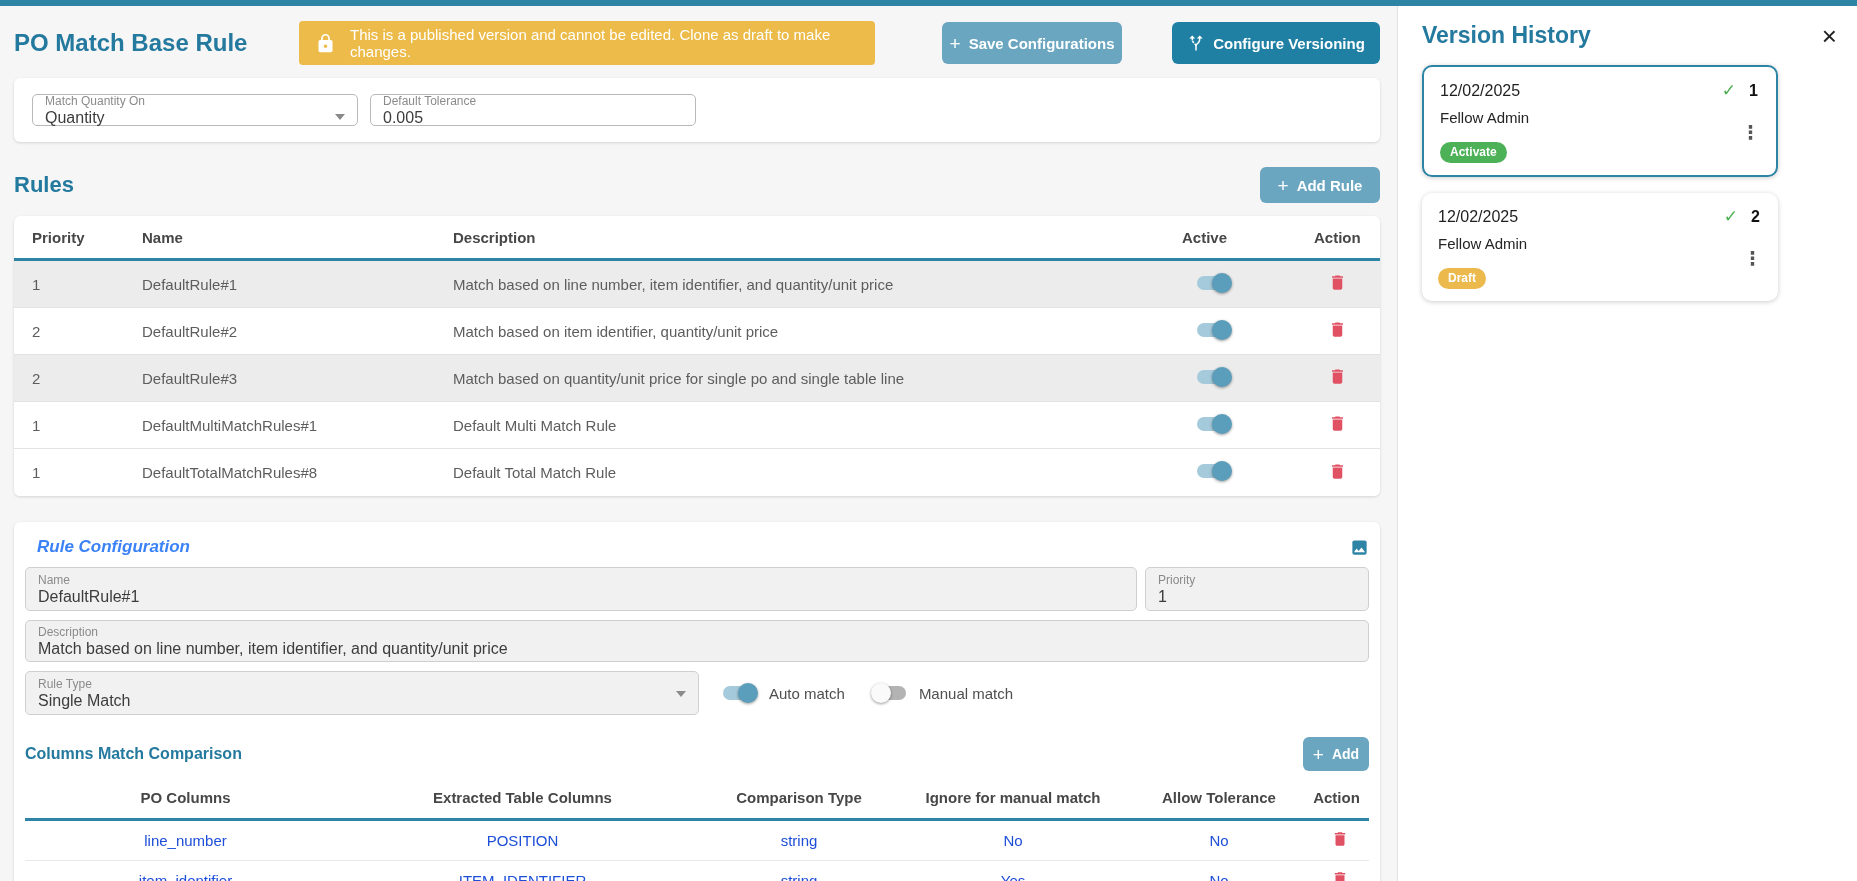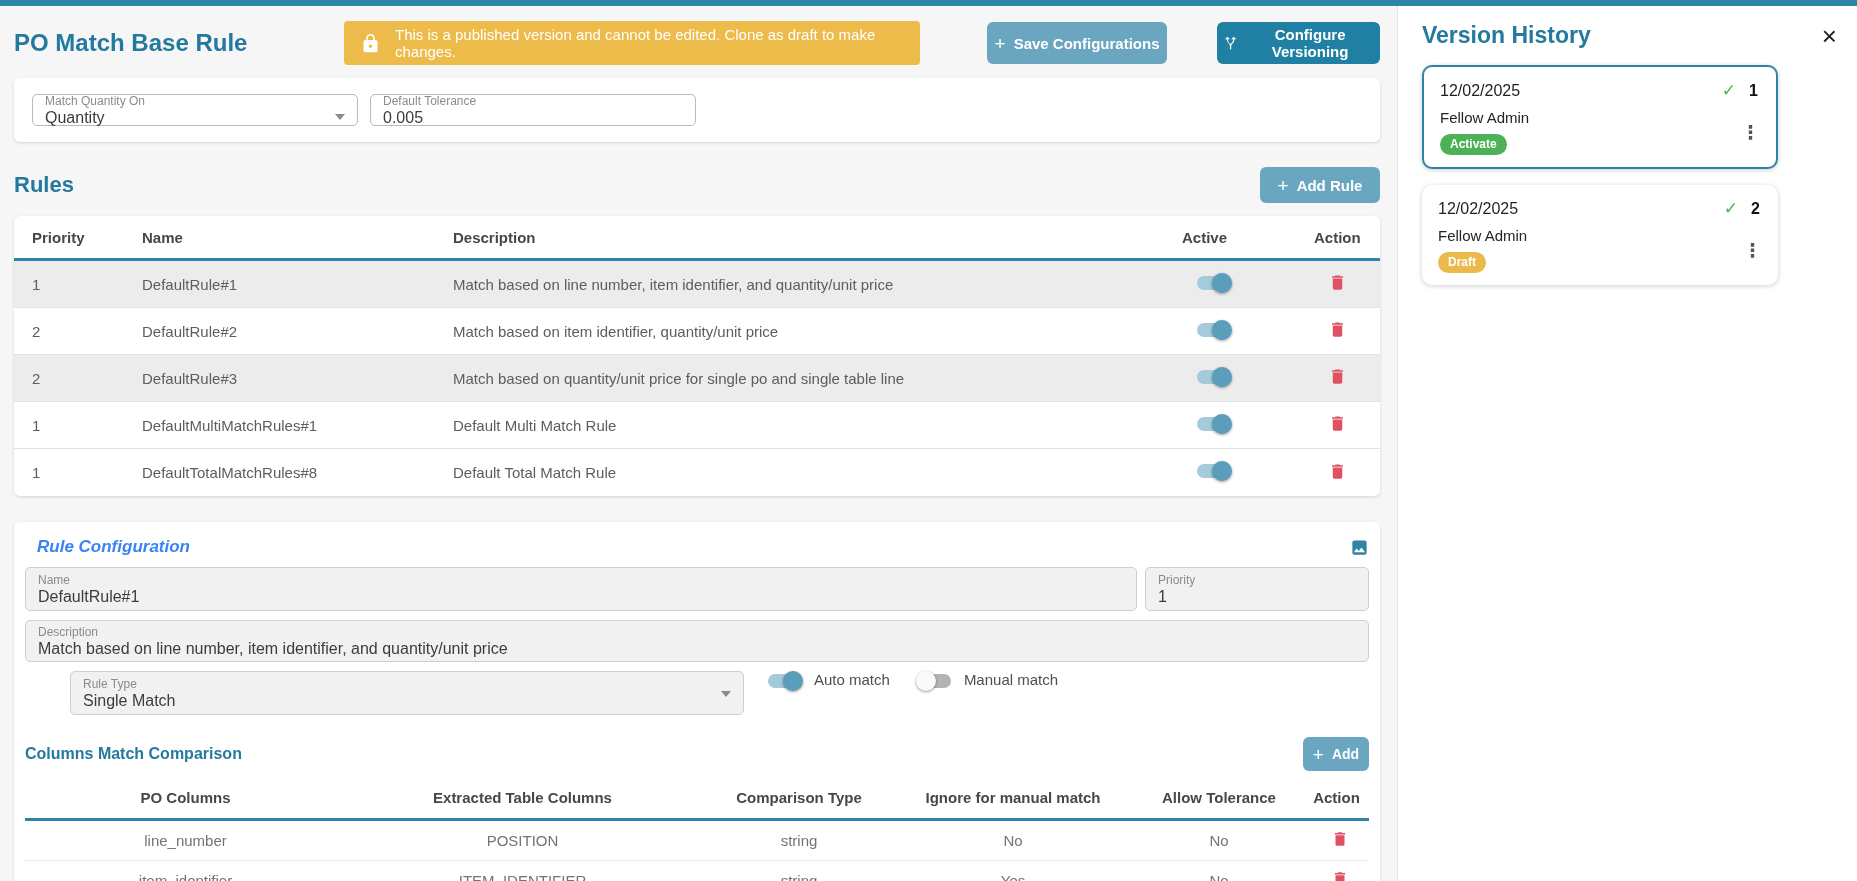--- a/index.html
+++ b/index.html
@@ -19,21 +19,21 @@
   .header-row { display:flex; align-items:center; height:46px;gap:41px; }
   h1 { font-size:24px; color:#24799e; margin:0; font-weight:700; }
   .banner { margin-left:auto; width:576px; height:44px; background:#ecbb4a; border-radius:4px;
             display:flex; align-items:center; gap:14px; padding:0 6px 0 16px; color:#fff; font-size:15px; }
   .banner svg { flex:none; }
   .btn { display:inline-flex; align-items:center; justify-content:center; gap:8px; border:none;
          color:#fff; font-weight:700; border-radius:6px; cursor:pointer; font-family:inherit; }
   .btn-light { background:#6aa6c0; }
   .btn-dark  { background:#1f80a4; }
   .btn-save   { width:180px; height:42px; margin-left:26px; font-size:15px; }
-  .btn-config { width:163px; height:42px; margin-left:9px;  font-size:15px; }
+  .btn-config { width:208px; height:42px; margin-left:9px;  font-size:15px; }
   .plus { font-size:19px; font-weight:400; line-height:1; }
 
   .card { background:#fff; border-radius:6px; box-shadow:0 1px 3px rgba(0,0,0,.14); }
 
   
   .fields-card { margin-top:12px; height:64px; display:flex; align-items:center; gap:12px; padding:0 18px; }
   .ofield { position:relative; width:326px; height:32px; border:1px solid #b9b9b9; border-radius:5px;
             padding:5px 12px; display:flex; flex-direction:column; justify-content:center; background:#fff; cursor:pointer; }
   .flabel { font-size:12px; color:#8b8b8b; line-height:14px; }
   .fvalue { font-size:16px; color:#3c3c3c; line-height:19px; }
@@ -68,50 +68,50 @@
   .config-card { margin-top:26px; padding:14px 11px 20px; }
   .config-head { display:flex; align-items:center; height:22px; }
   h3 { font-size:17px; color:#3b82f6; font-weight:700; margin:12px;font-style:italic; }
   .imgicon { margin-left:auto; display:flex; cursor:pointer; }
   .frow { display:flex; gap:8px; margin-top:9px; }
   .ffield { position:relative; background:#f1f1f1; border:1px solid #cfcfcf; border-radius:5px;
             height:44px; padding:5px 12px; display:flex; flex-direction:column; justify-content:center; }
   .ffield.grow { flex:1; }
   .ffield.priority { width:224px; }
   .ffield.full { margin-top:9px; height:42px; }
-  .rtrow { display:flex; align-items:flex-start; margin-top:9px;margin-left:45px; }
+  .rtrow { display:flex; align-items:center; margin-top:9px; }
   .ffield.ruletype { width:674px; }
   .sw-auto { margin-left:22px; }
   .sw-manual { margin-left:26px; }
   .swlabel { font-size:15px; color:#4f4f4f; margin-left:11px; }
 
   .cmc-header-row { display:flex; align-items:center; margin-top:22px; height:34px;gap:12px; }
   h4 { font-size:16px; color:#24799e; margin:0; font-weight:700; }
   .btn-add { margin-left:auto; width:66px; height:34px; font-size:14px; }
 
   .cmc-head, .cmc-row { display:grid; grid-template-columns:305px 369px 184px 244px 168px 67px; align-items:center; padding-left:8px;text-align:center; }
   .cmc-head { height:44px; margin-top:6px; border-bottom:3px solid #2e84a5; font-weight:700; font-size:15px; color:#474747; }
-  .cmc-row { height:40px; border-bottom:1px solid #e8e8e8; font-size:15px; color:#737373; background:#fff; }
+  .cmc-row { height:40px; border-bottom:1px solid #e8e8e8; font-size:15px; color:#1d4ed8; background:#fff; }
   .cmc-row .trash { margin-left:6px; }
 
   
   .vh-head { display:flex; align-items:center; }
   .vh-head h2 { font-size:23px; }
   .close { margin-left:auto; margin-right:6px; background:none; border:none; font-size:26px; color:#222;
            cursor:pointer; line-height:1; padding:0; font-family:inherit; }
   .vcard { position:relative; width:356px; background:#fff; border-radius:10px;
            box-shadow:0 1px 5px rgba(0,0,0,.2); padding:13px 16px 12px; margin-top:16px; }
   .vcard.selected { border:2px solid #2e84a5; }
   .vrow { display:flex; align-items:center; }
   .vdate { font-size:16px; color:#1f1f1f; }
   .vright { margin-left:auto; display:flex; align-items:center; gap:13px; padding-right:2px; }
   .vcheck { color:#4caf50; font-size:17px; font-weight:700; }
   .vnum { font-size:16px; font-weight:700; color:#111; }
   .vauthor { margin-top:8px; font-size:15px; color:#242424; }
-  .vbadge { display:inline-block; margin-top:8px; padding:3px 10px 4px; border-radius:11px;
+  .vbadge { display:inline-block; margin-top:16px; padding:3px 10px 4px; border-radius:11px;
             color:#fff; font-size:12px; font-weight:700; }
   .kebab { position:absolute; right:16px; top:54px; font-size:19px; color:#555; cursor:pointer; font-weight:700; }
 </style>
 </head>
 <body>
 
 <div class="topbar"></div>
 
 <div class="app">
 

